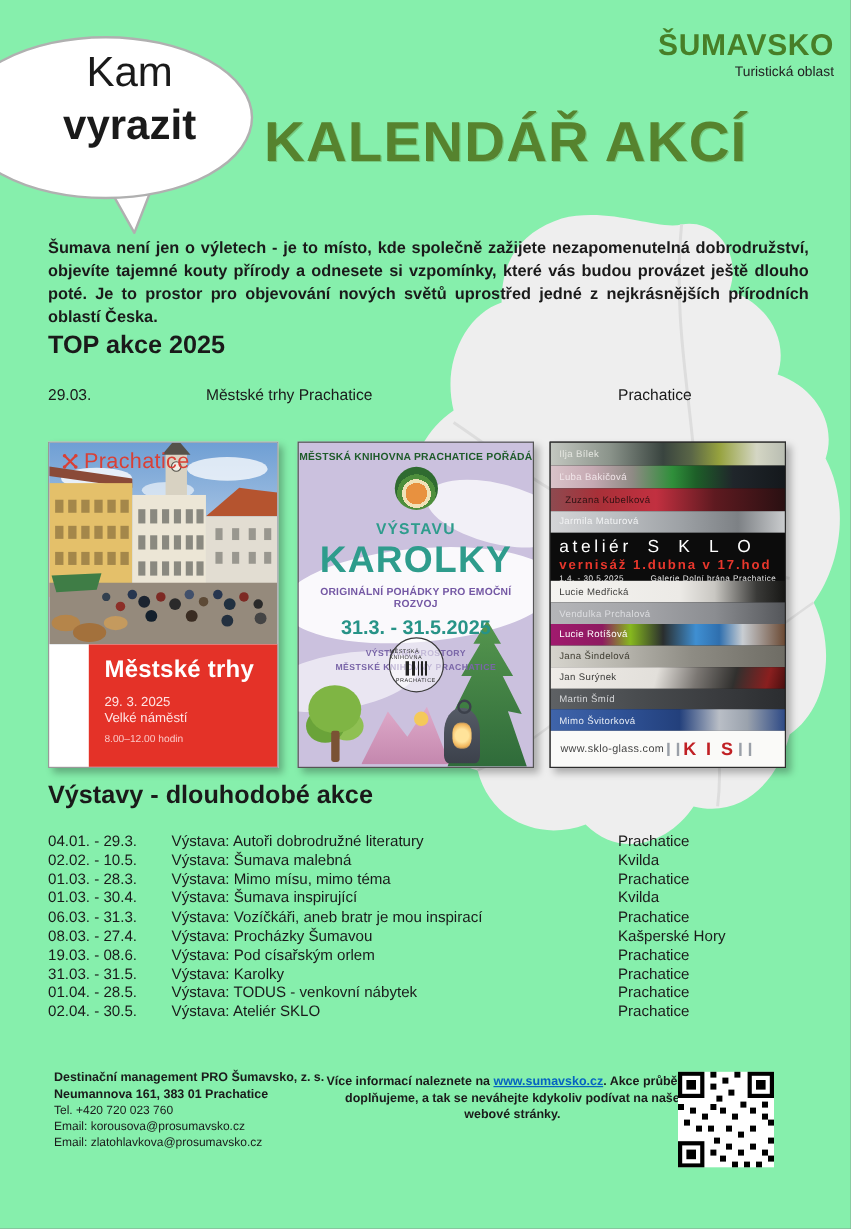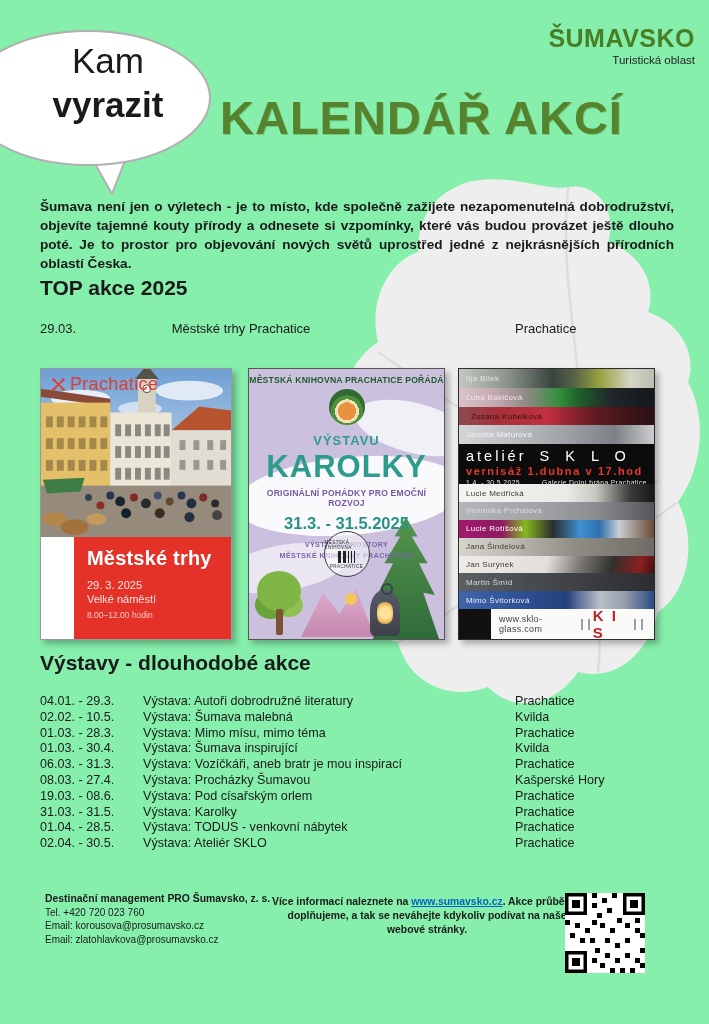--- a/index.html
+++ b/index.html
@@ -100,21 +100,21 @@
   .s7{background:linear-gradient(90deg,#a01a6e,#8e1a60 22%,#86b81e 34%,#2a2e2e 48%,#3f8fd2 62%,#2f6fae 72%,#c8cdd2 82%,#6b4a34);color:#fff;}
   .s8{background:linear-gradient(90deg,#d6d4cd,#b8b6ae 30%,#8e8c84 60%,#6e6c64);color:#3e3c30;}
   .s9{background:linear-gradient(105deg,#efece8,#e2dfda 45%,#7a7672 62%,#31302e 78%,#8a1f1f 92%,#4a0f0f);color:#3a3a38;}
   .s10{background:linear-gradient(90deg,#5e6164,#4a4d50 35%,#3a3c3f 70%,#2b2d30);color:#d6d7d9;}
   .s11{background:linear-gradient(90deg,#3f64aa,#2f5296 30%,#23407c 55%,#b9bec6 72%,#9aa2ad 84%,#2e4a86);color:#e6ebf4;}
   .sklo-band{height:40px;background:#0c0c0c;padding:4px 7px;box-sizing:border-box;}
   .sklo-band .t1{color:#fff;font-size:14.5px;letter-spacing:3px;word-spacing:6px;}
   .sklo-band .t2{color:#e8372c;font-size:11px;font-weight:700;letter-spacing:1.6px;margin-top:1px;}
   .sklo-band .t3{display:flex;justify-content:space-between;color:#e8e8e8;font-size:6.8px;margin-top:2px;letter-spacing:.4px;}
   .sklo-foot{height:30px;background:#fafaf8;display:flex;align-items:center;
-    padding:0 8px;box-sizing:border-box;margin-left:32px;}
+    padding:0 8px;box-sizing:border-box;}
   .sklo-foot .web{font-size:9px;color:#444;letter-spacing:.3px;}
   .kis{color:#c02024;font-size:15px;font-weight:700;letter-spacing:2px;display:flex;align-items:center;}
   .kis::before,.kis::after{content:"";display:inline-block;width:6px;height:11px;
     border-left:2px solid #9aa0a8;border-right:2px solid #9aa0a8;margin:0 3px;}
   
   .ex-list{position:absolute;left:40px;top:694px;width:634px;z-index:2;font-size:12.6px;}
   .ex-row{position:relative;height:15.8px;line-height:15.8px;white-space:nowrap;}
   .ex-row .d{display:inline-block;width:103px;}
   .ex-row .loc{position:absolute;left:475px;top:0;}
   
@@ -359,20 +359,21 @@
     <div class="ex-row"><span class="d">06.03. - 31.3.</span><span>Výstava: Vozíčkáři, aneb bratr je mou inspirací</span><span class="loc">Prachatice</span></div>
     <div class="ex-row"><span class="d">08.03. - 27.4.</span><span>Výstava: Procházky Šumavou</span><span class="loc">Kašperské Hory</span></div>
     <div class="ex-row"><span class="d">19.03. - 08.6.</span><span>Výstava: Pod císařským orlem</span><span class="loc">Prachatice</span></div>
     <div class="ex-row"><span class="d">31.03. - 31.5.</span><span>Výstava: Karolky</span><span class="loc">Prachatice</span></div>
     <div class="ex-row"><span class="d">01.04. - 28.5.</span><span>Výstava: TODUS - venkovní nábytek</span><span class="loc">Prachatice</span></div>
     <div class="ex-row"><span class="d">02.04. - 30.5.</span><span>Výstava: Ateliér SKLO</span><span class="loc">Prachatice</span></div>
   </div>
 
   <div class="foot-left">
     <div class="b">Destinační management PRO Šumavsko, z. s.</div>
+    <div class="b">Neumannova 161, 383 01 Prachatice</div>
     <div>Tel.  +420 720 023 760</div>
     <div>Email: korousova@prosumavsko.cz</div>
     <div>Email: zlatohlavkova@prosumavsko.cz</div>
   </div>
 
   <div class="foot-note">
     <span>Více informací naleznete na </span><a href="#">www.sumavsko.cz</a><span>. Akce průběžně doplňujeme, a tak se neváhejte kdykoliv podívat na naše webové stránky.</span>
   </div>
 
   <svg class="qr" viewBox="0 0 80 80" aria-hidden="true">

